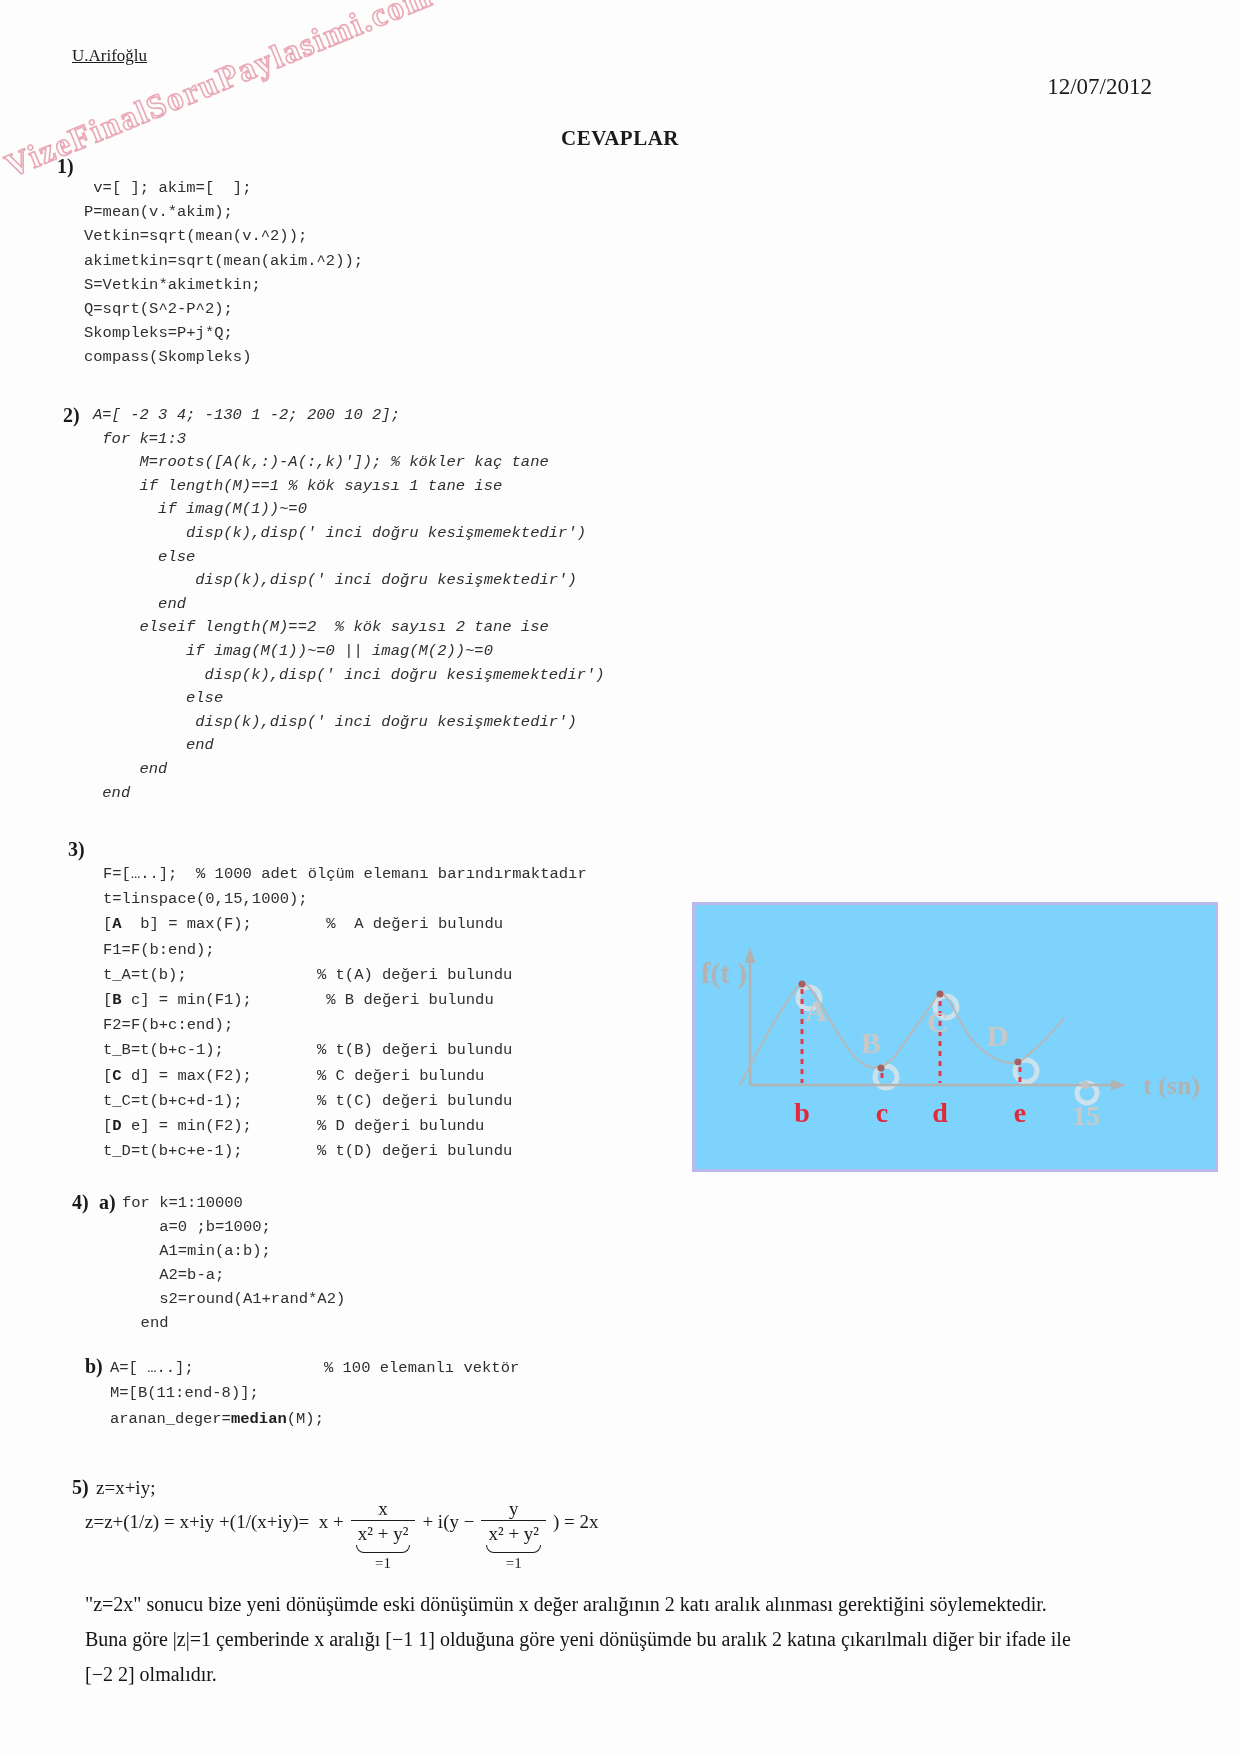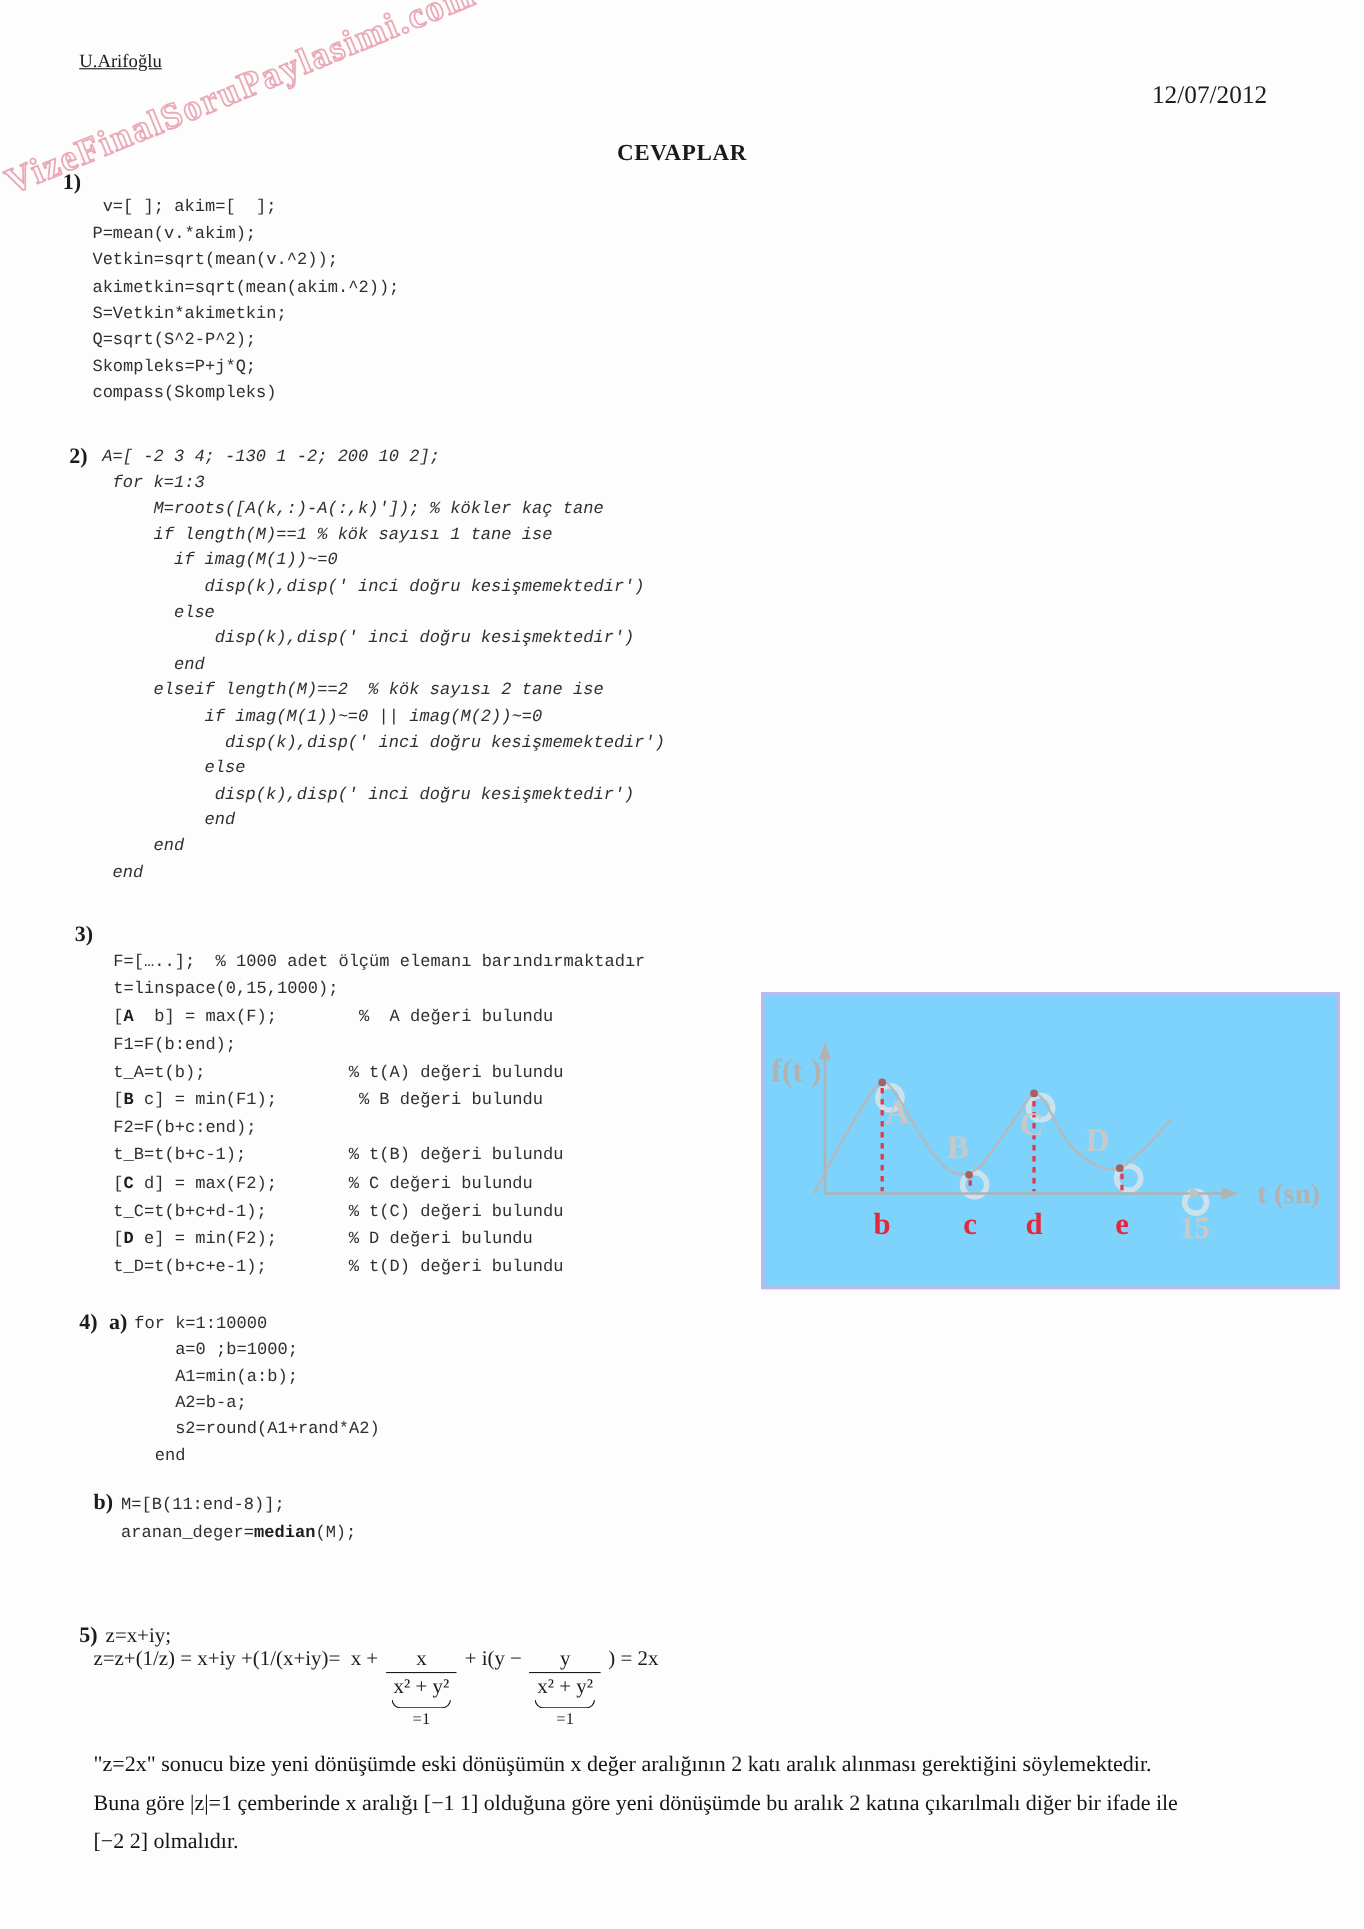--- a/index.html
+++ b/index.html
@@ -36,21 +36,21 @@
   .lh253 div{line-height:25.3px;}
   
   .figure{
     position:absolute;left:692px;top:902px;width:520px;height:264px;
     border:3px solid #b9b9ee;background:#7dd3fc;
   }
   .figure svg{display:block;}
   
   .q5-intro{position:absolute;left:96px;top:1477px;font-size:19px;}
   .formula{
-    position:absolute;left:85px;top:1498px;display:flex;
+    position:absolute;left:85px;top:1498px;display:flex;align-items:center;
     font-size:19px;white-space:pre;
   }
   .frac{display:inline-flex;flex-direction:column;align-items:center;
     position:relative;margin:0 7px;}
   .frac .num{padding:0 4px;line-height:22px;}
   .frac .den{border-top:1.6px solid #1b1b1b;padding:2px 7px 0;line-height:22px;}
   .brace-wrap{position:absolute;top:100%;left:5px;right:5px;
     display:flex;flex-direction:column;align-items:center;}
   .brace{width:100%;height:8px;box-sizing:border-box;
     border:1.6px solid #1b1b1b;border-top:none;border-radius:0 0 10px 10px;}
@@ -141,21 +141,21 @@
       </g>
       <text x="391" y="220" font-family="Liberation Serif, serif" font-weight="bold" font-size="28" fill="#c9c9c9" text-anchor="middle">15</text>
     </svg>
   </div>
 
   <div class="qlabel" style="left:72px;top:1191px;">4)</div>
   <div class="qlabel" style="left:99px;top:1191px;">a)</div>
   <div class="code lh240" style="left:122px;top:1191px;"><div>for k=1:10000</div><div>    a=0 ;b=1000;</div><div>    A1=min(a:b);</div><div>    A2=b-a;</div><div>    s2=round(A1+rand*A2)</div><div>  end</div></div>
 
   <div class="qlabel" style="left:85px;top:1355px;">b)</div>
-  <div class="code lh253" style="left:110px;top:1356px;"><div>M=[B(11:end-8)];</div><div>aranan_deger=<b>median</b>(M);</div></div>
+  <div class="code lh253" style="left:110px;top:1356px;"><div>A=[ …..];              % 100 elemanlı vektör</div><div>M=[B(11:end-8)];</div><div>aranan_deger=<b>median</b>(M);</div></div>
 
   <div class="qlabel" style="left:72px;top:1476px;">5)</div>
   <div class="q5-intro">z=x+iy;</div>
 
   <div class="formula">
     <span>z=z+(1/z) = x+iy +(1/(x+iy)=  x +</span>
     <span class="frac">
       <span class="num">x</span>
       <span class="den">x² + y²</span>
       <span class="brace-wrap">

